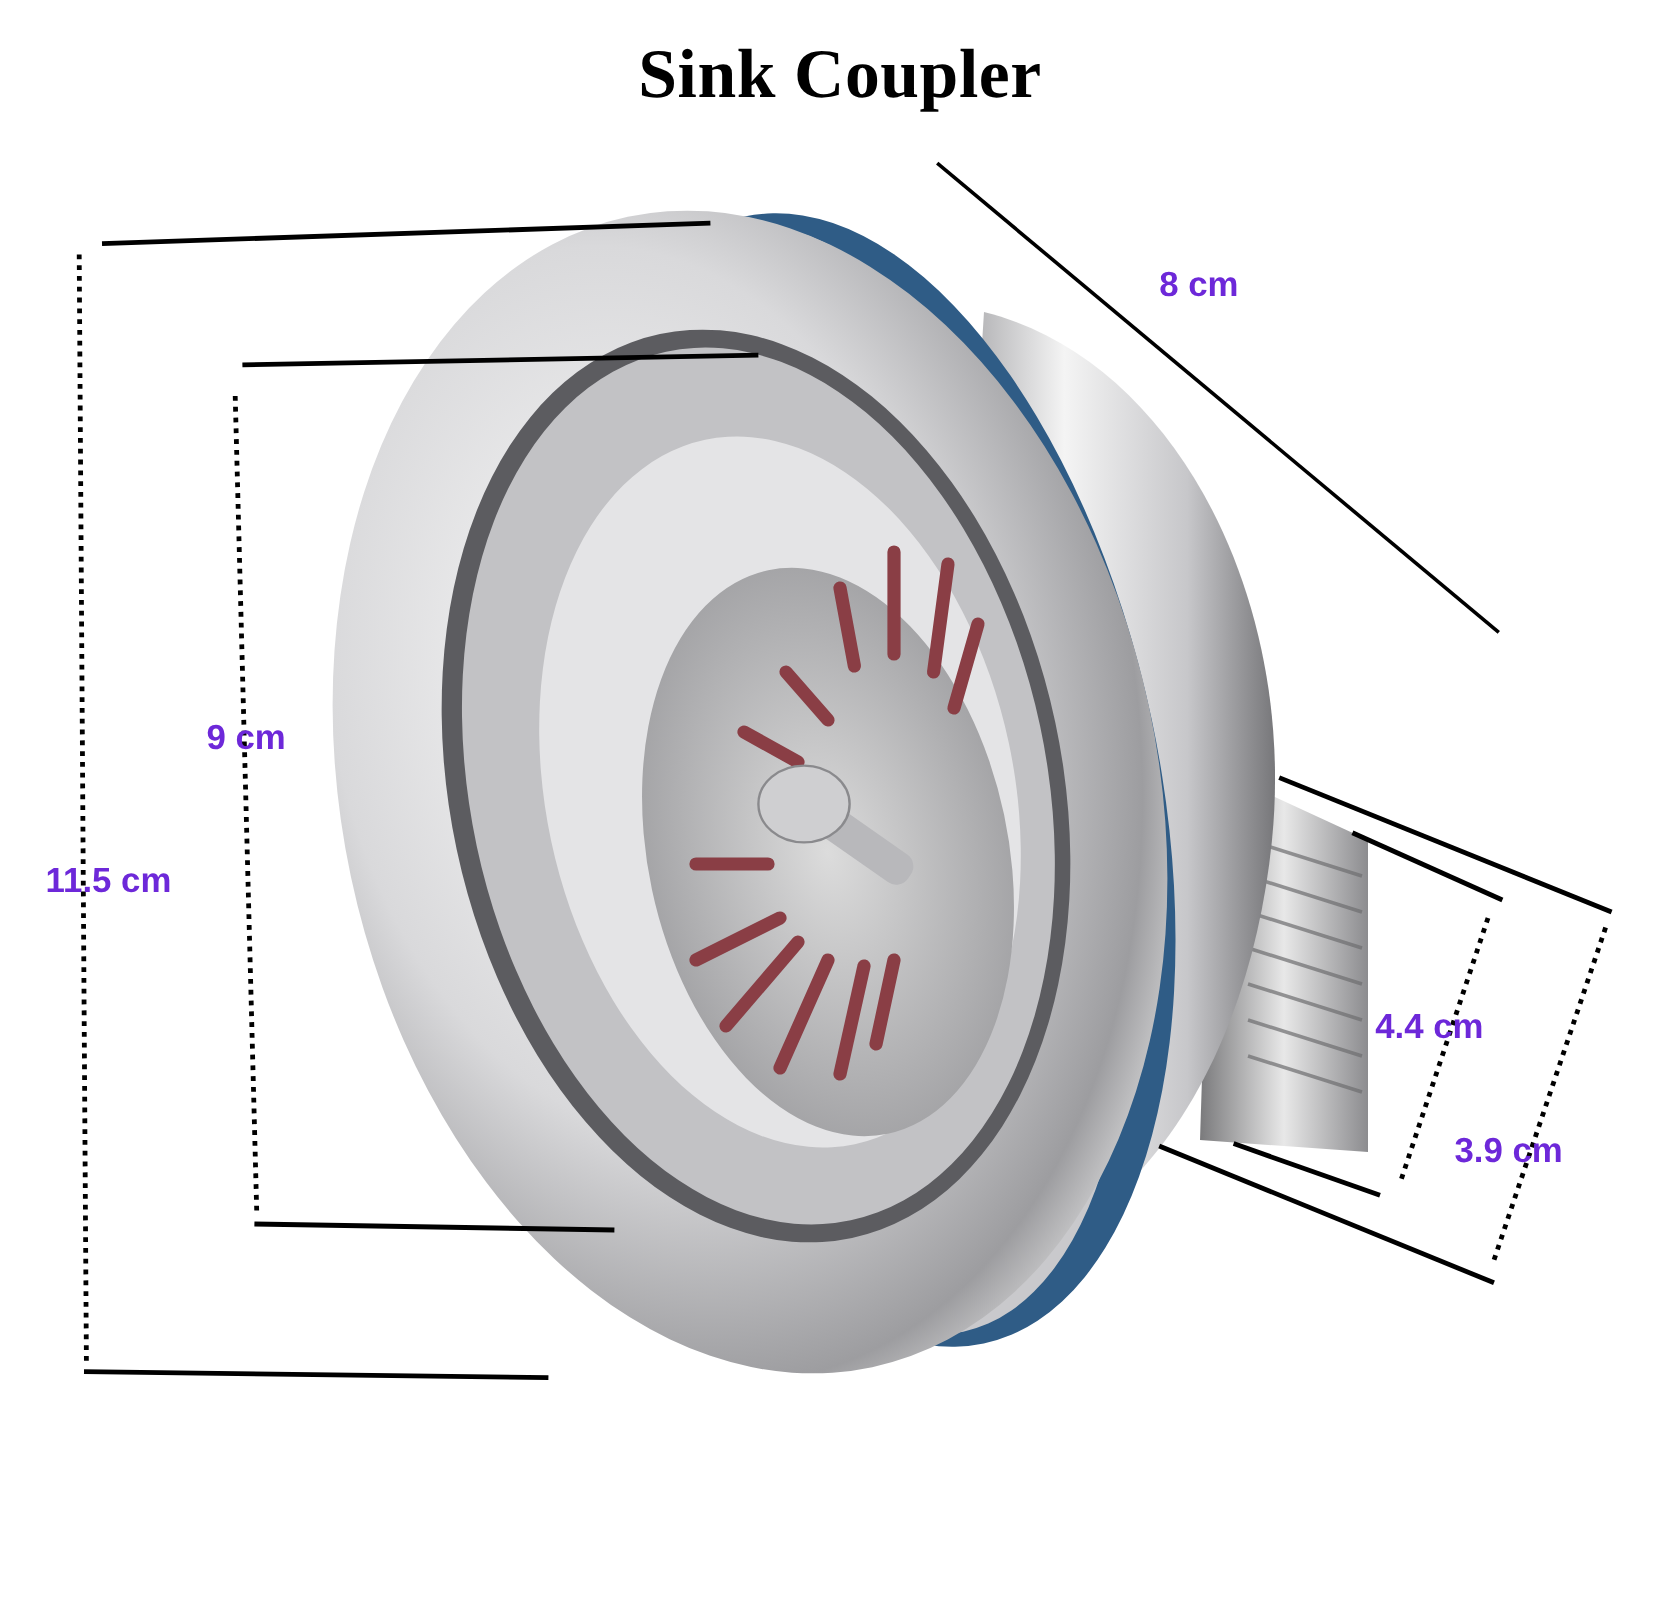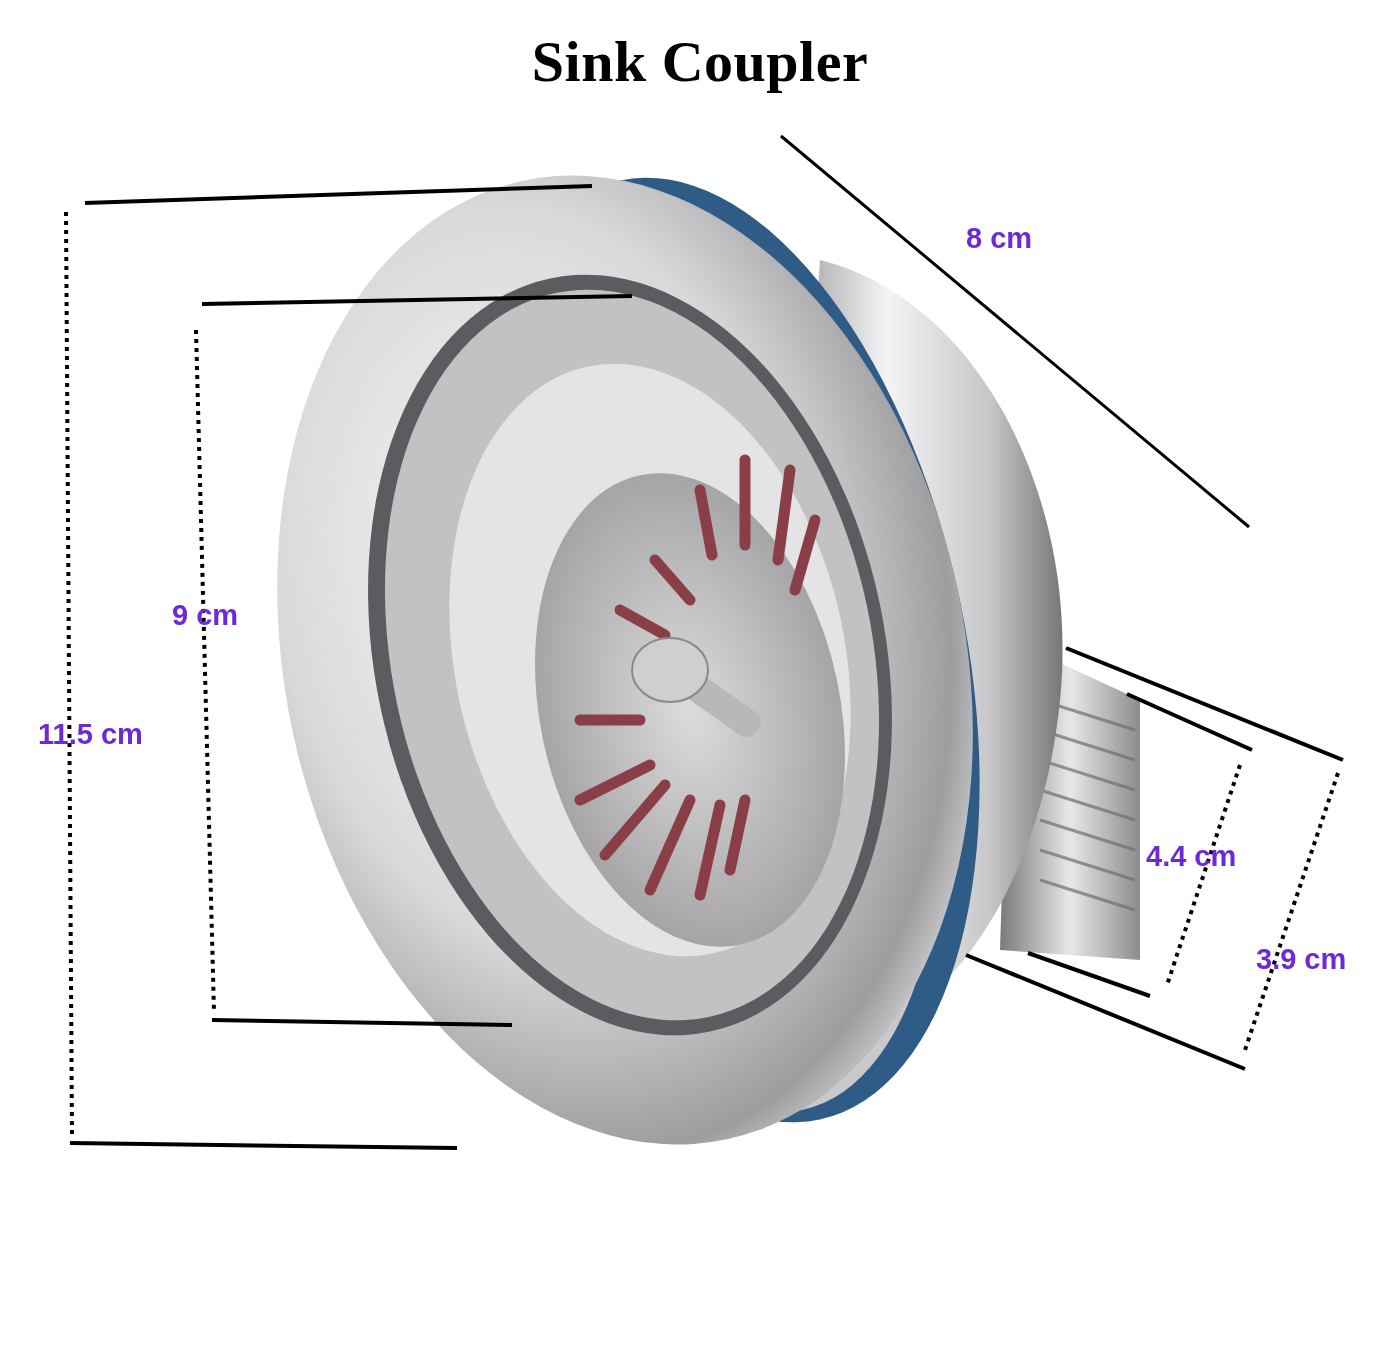--- a/index.html
+++ b/index.html
@@ -105,13 +105,13 @@
     <line x1="1066" y1="648" x2="1343" y2="760" stroke-width="4"></line>
     <line x1="966" y1="955" x2="1245" y2="1069" stroke-width="4"></line>
     <line x1="1338" y1="773" x2="1245" y2="1050" stroke-width="4" stroke-dasharray="4 5"></line>
   </g>
 </svg>
 
 <div class="label" style="left:22px; top:718px;margin-left:16px;">11.5 cm</div>
 <div class="label" style="left:172px; top:571px;margin-top:28px;">9 cm</div>
 <div class="label" style="left:966px; top:222px;">8 cm</div>
 <div class="label" style="left:1146px; top:840px;">4.4 cm</div>
-<div class="label" style="left:1212px; top:943px;margin-left:44px;">3.9 cm</div>
+<div class="label" style="left:1212px; top:943px;">3.9 cm</div>
 
 </body></html>

